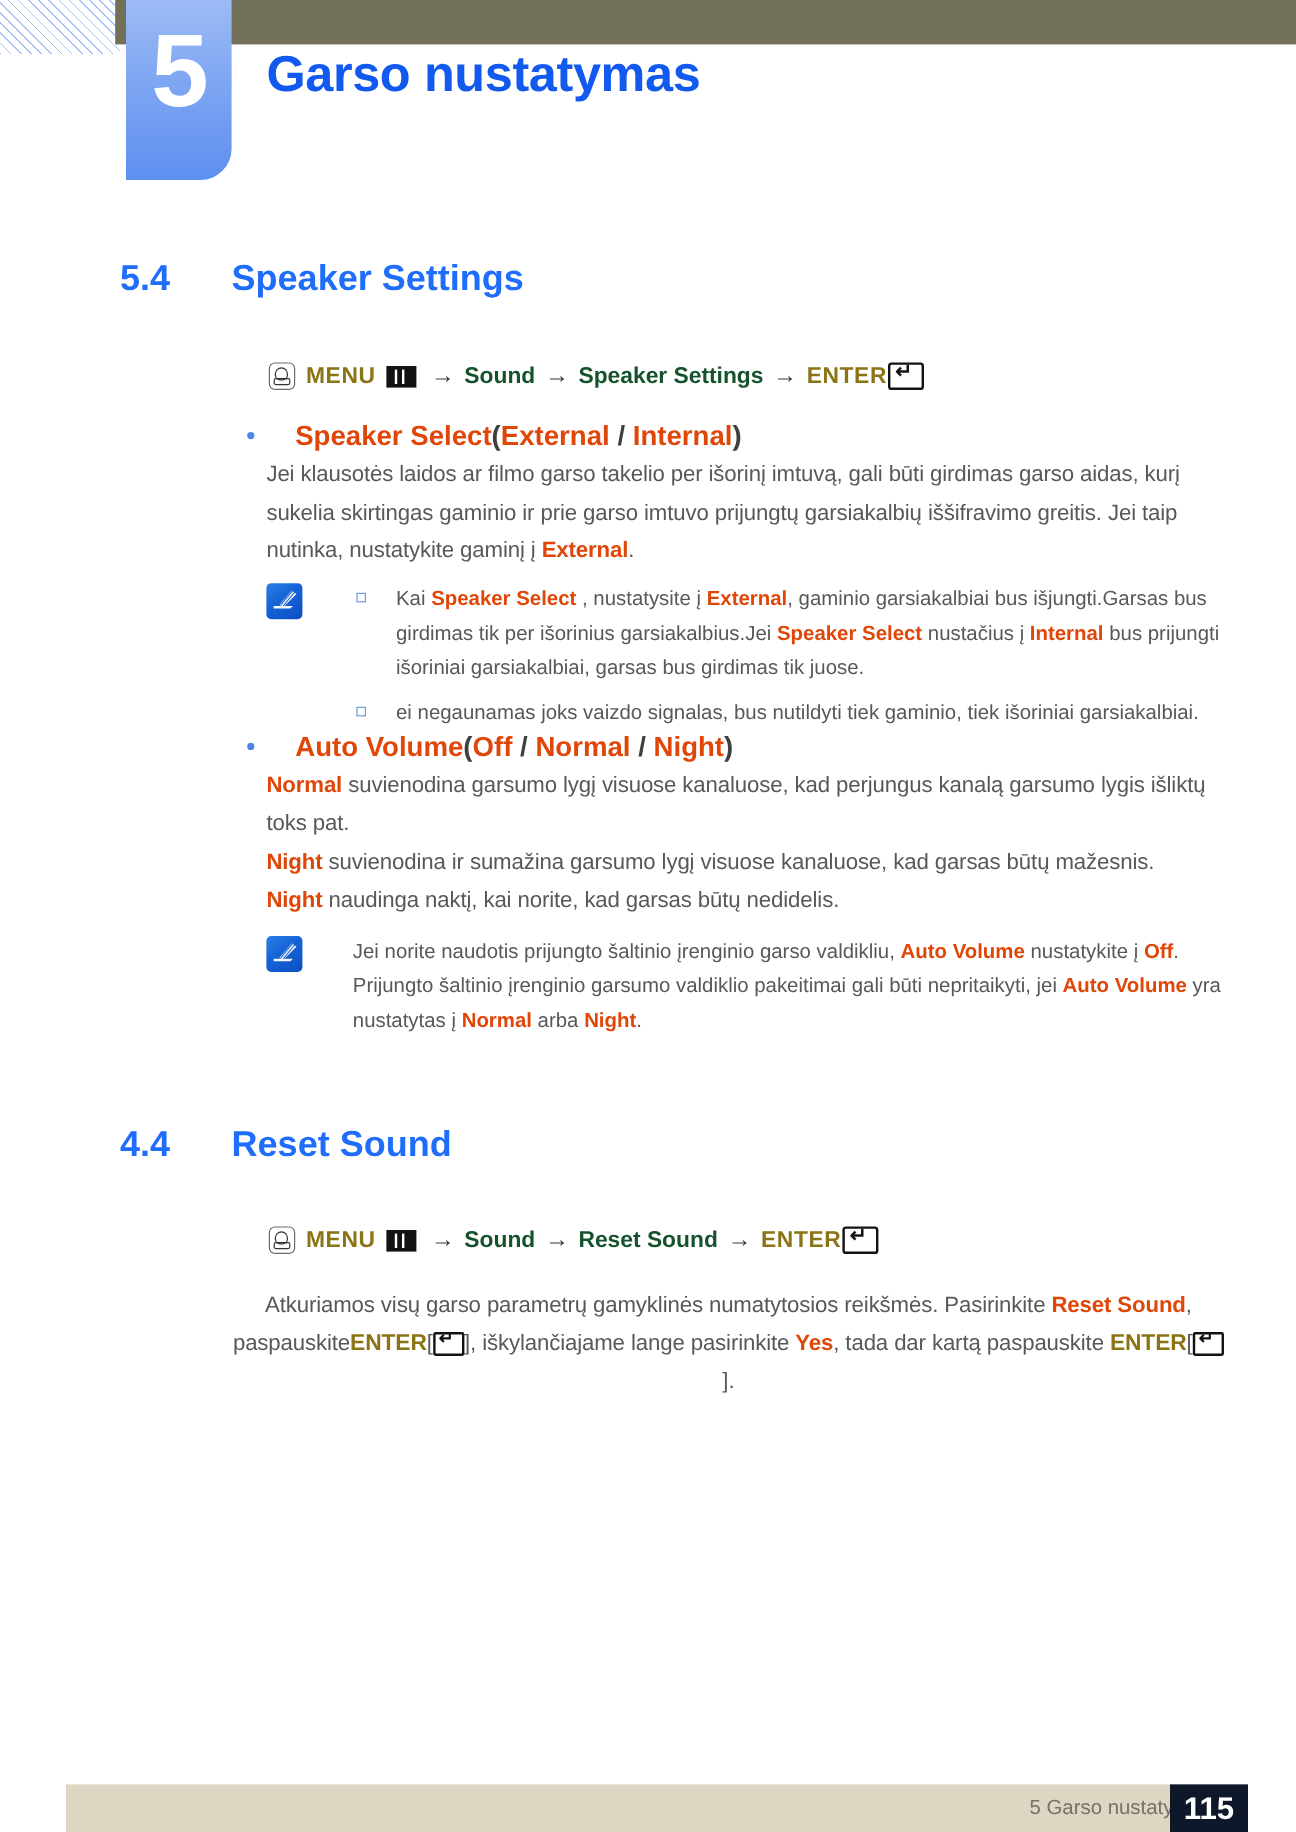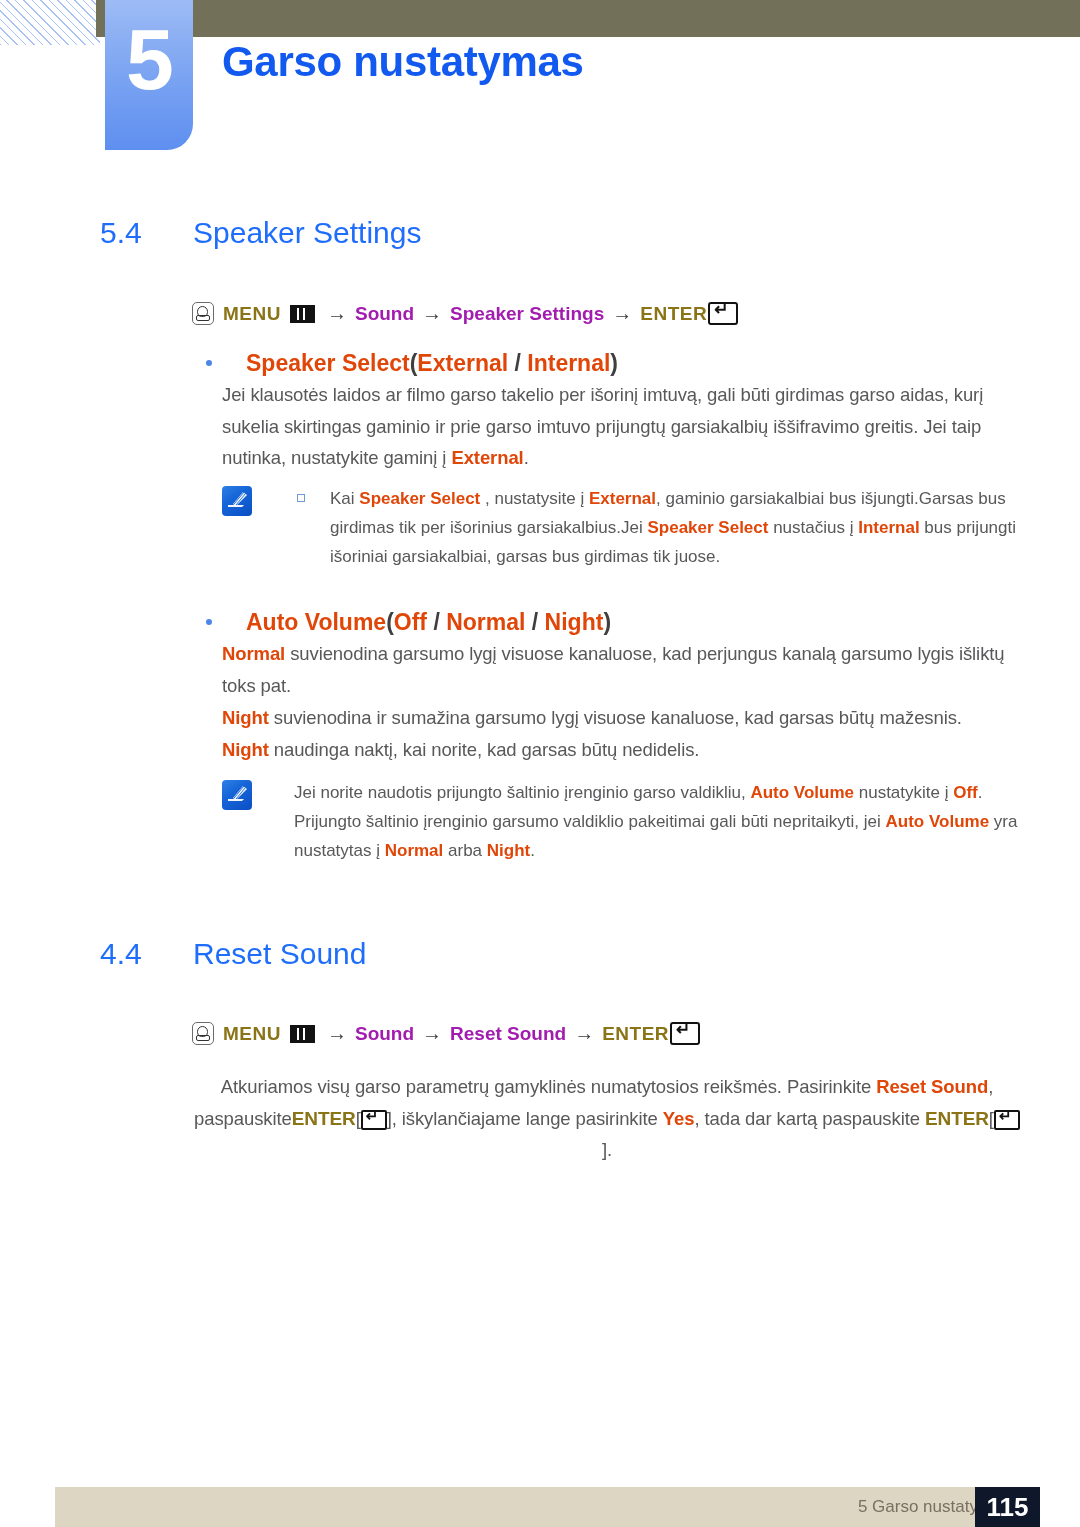--- a/index.html
+++ b/index.html
@@ -69,34 +69,35 @@
   
   .content {
     position: absolute;
     left: 0; top: 0;
     width: 1080px;
   }
   .section-heading {
     position: absolute;
     color: #1f6dfb;
     font-size: 30px;
-    font-weight: normal;
+    font-weight: bold;
   }
   .section-heading .snum { display: inline-block; width: 93px; }
 
   .menu-path {
     position: absolute;
     font-size: 19px;
     font-weight: bold;
     white-space: nowrap;
     display: flex;
     align-items: center;
+    margin-left: 32px;
   }
   .menu-path .mp-olive { color: #8a7416; letter-spacing: 0.5px; }
-  .menu-path .mp-orange { color: #a21caf; }
+  .menu-path .mp-orange { color: #14532d; }
   .menu-path .mp-arrow { color: #3a3a3a; font-weight: normal; margin: 0 8px; font-size: 20px; }
 
   
   .icon-hand {
     display: inline-block;
     width: 20px; height: 21px;
     border: 1.6px solid #6b6b6b;
     border-radius: 5px;
     position: relative;
     margin-right: 9px;
@@ -315,20 +316,24 @@
         <path d="M11 18 L21 6 L25 9 L14 20 Z" fill="#ffffff" opacity="0.95"></path>
         <path d="M12 18 L22 6" stroke="#1565d8" stroke-width="0.9" fill="none"></path>
         <path d="M14 19 L23.5 7.5" stroke="#1565d8" stroke-width="0.9" fill="none"></path>
       </svg>
     </div>
     <div class="note-body" style="width:740px;">
       <div class="note-item">
         <span class="sq-bullet"></span>
         <span>Kai </span><b class="or">Speaker Select</b><span> , nustatysite į </span><b class="or">External</b><span>, gaminio garsiakalbiai bus išjungti.Garsas bus girdimas tik per išorinius garsiakalbius.Jei </span><b class="or">Speaker Select</b><span> nustačius į </span><b class="or">Internal</b><span> bus prijungti išoriniai garsiakalbiai, garsas bus girdimas tik juose.</span>
       </div>
+      <div class="note-item">
+        <span class="sq-bullet"></span>
+        <span>ei negaunamas joks vaizdo signalas, bus nutildyti tiek gaminio, tiek išoriniai garsiakalbiai.</span>
+      </div>
     </div>
   </div>
 
   <div class="bullet-line" style="left:206px; top:609px;">
     <span class="dot"></span><span class="or">Auto Volume</span><span class="pl">(</span><span class="or">Off</span><span class="pl"> / </span><span class="or">Normal</span><span class="pl"> / </span><span class="or">Night</span><span class="pl">)</span>
   </div>
 
   <div class="para" style="left:222px; top:638px; width:790px;">
     <b class="or">Normal</b><span> suvienodina garsumo lygį visuose kanaluose, kad perjungus kanalą garsumo lygis išliktų toks pat.</span>
   </div>

